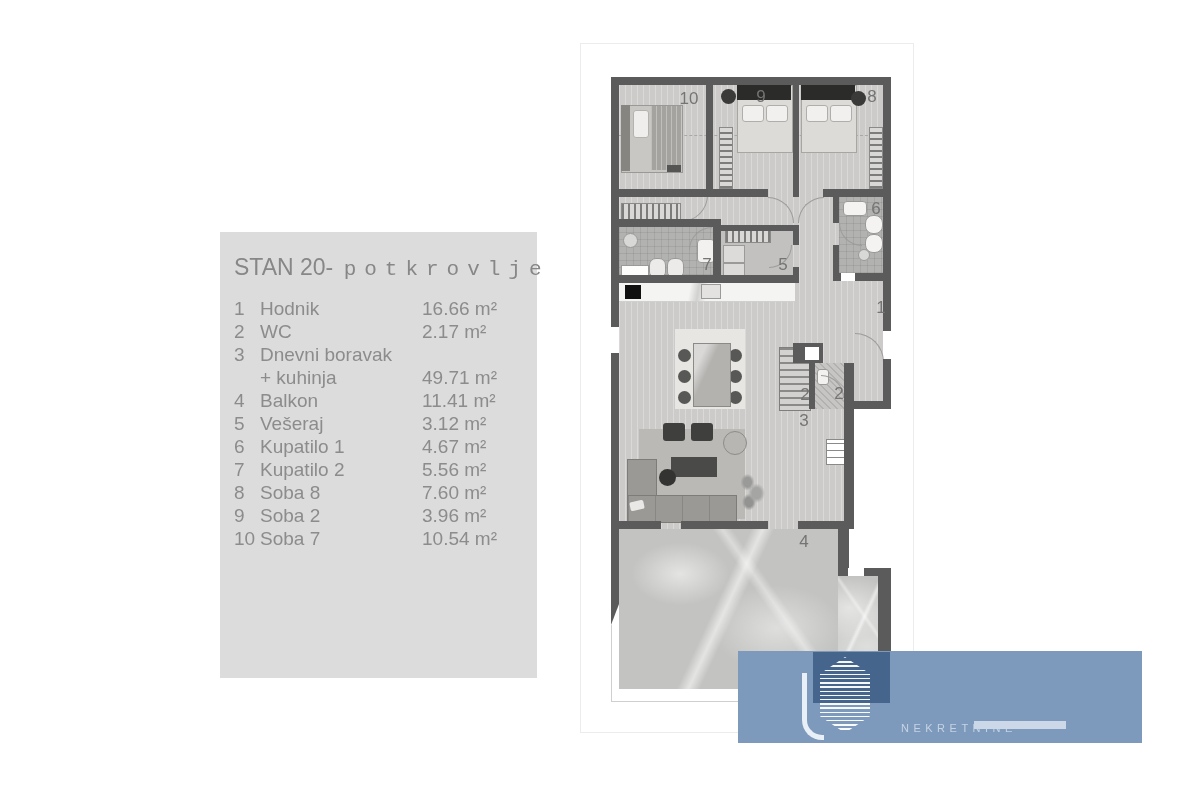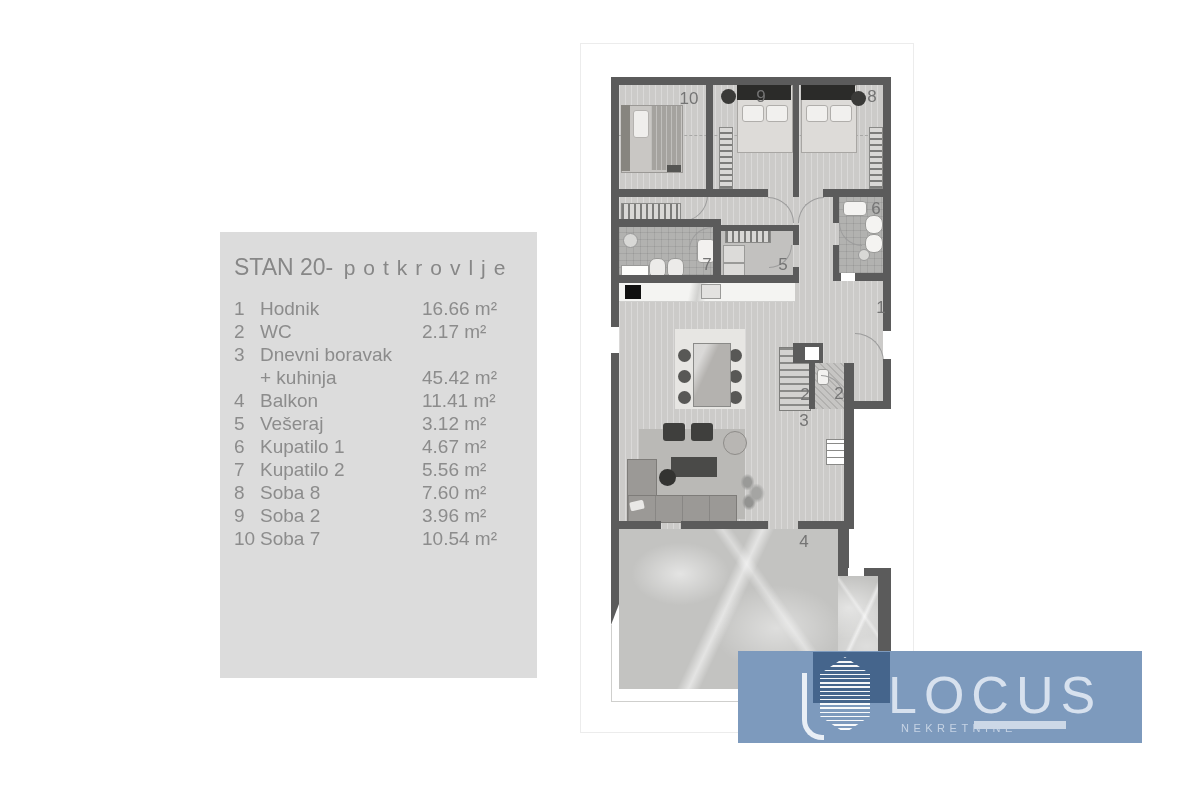--- a/index.html
+++ b/index.html
@@ -2,21 +2,21 @@
 <html><head>
 <meta charset="utf-8">
 <style>
   html,body{margin:0;padding:0;background:#fff;}
   body{font-family:"Liberation Sans",sans-serif;}
   #stage{position:relative;width:1200px;height:800px;background:#fff;overflow:hidden;}
 
   
   #panel{position:absolute;left:220px;top:232px;width:317px;height:446px;background:#dcdcdc;color:#8a8a8a;}
   #panel .title{padding:22px 0 0 14px;font-size:23px;color:#878787;white-space:nowrap;}
-  #panel .title .sub{letter-spacing:.38em;font-size:21px;margin-left:4px;}
+  #panel .title .sub{letter-spacing:.38em;font-size:21px;margin-left:4px;font-family:Liberation Mono, monospace;}
   #panel .rows{margin-top:16px;}
   .prow{display:grid;grid-template-columns:26px 162px 1fr;padding-left:14px;font-size:19px;line-height:23px;color:#8c8c8c;}
   .prow .num{color:#8c8c8c;}
   .total-spacer{height:63px;}
 
   
   #page{position:absolute;left:580px;top:43px;width:332px;height:688px;background:#fff;border:1px solid #ececec;}
   #plan{position:absolute;left:30px;top:33px;width:283px;height:625px;}
   #plan div{position:absolute;}
 
@@ -79,21 +79,21 @@
           <span>2.17 m²</span>
         </div>
       <div class="prow">
           <span class="num">3</span>
           <span>Dnevni boravak</span>
           <span></span>
         </div>
       <div class="prow">
           <span class="num"></span>
           <span>+ kuhinja</span>
-          <span>45.42 m²</span>
+          <span>49.71 m²</span>
         </div>
       <div class="prow">
           <span class="num">4</span>
           <span>Balkon</span>
           <span>11.41 m²</span>
         </div>
       <div class="prow">
           <span class="num">5</span>
           <span>Vešeraj</span>
           <span>3.12 m²</span>
@@ -266,18 +266,17 @@
       <div class="lbl" style="left:193px;top:455px;">4</div>
 
     </div>
   </div>
 
   <div id="logo">
     <div class="bar-bg"></div>
     <div class="navy"></div>
     <div class="hex"></div>
     <div class="bracket"></div>
-    <div class="word">LOCUS</div>
     <div class="subword">NEKRETNINE</div>
     <div class="subbar"></div>
   </div>
 
 </div>
 
 </body></html>

